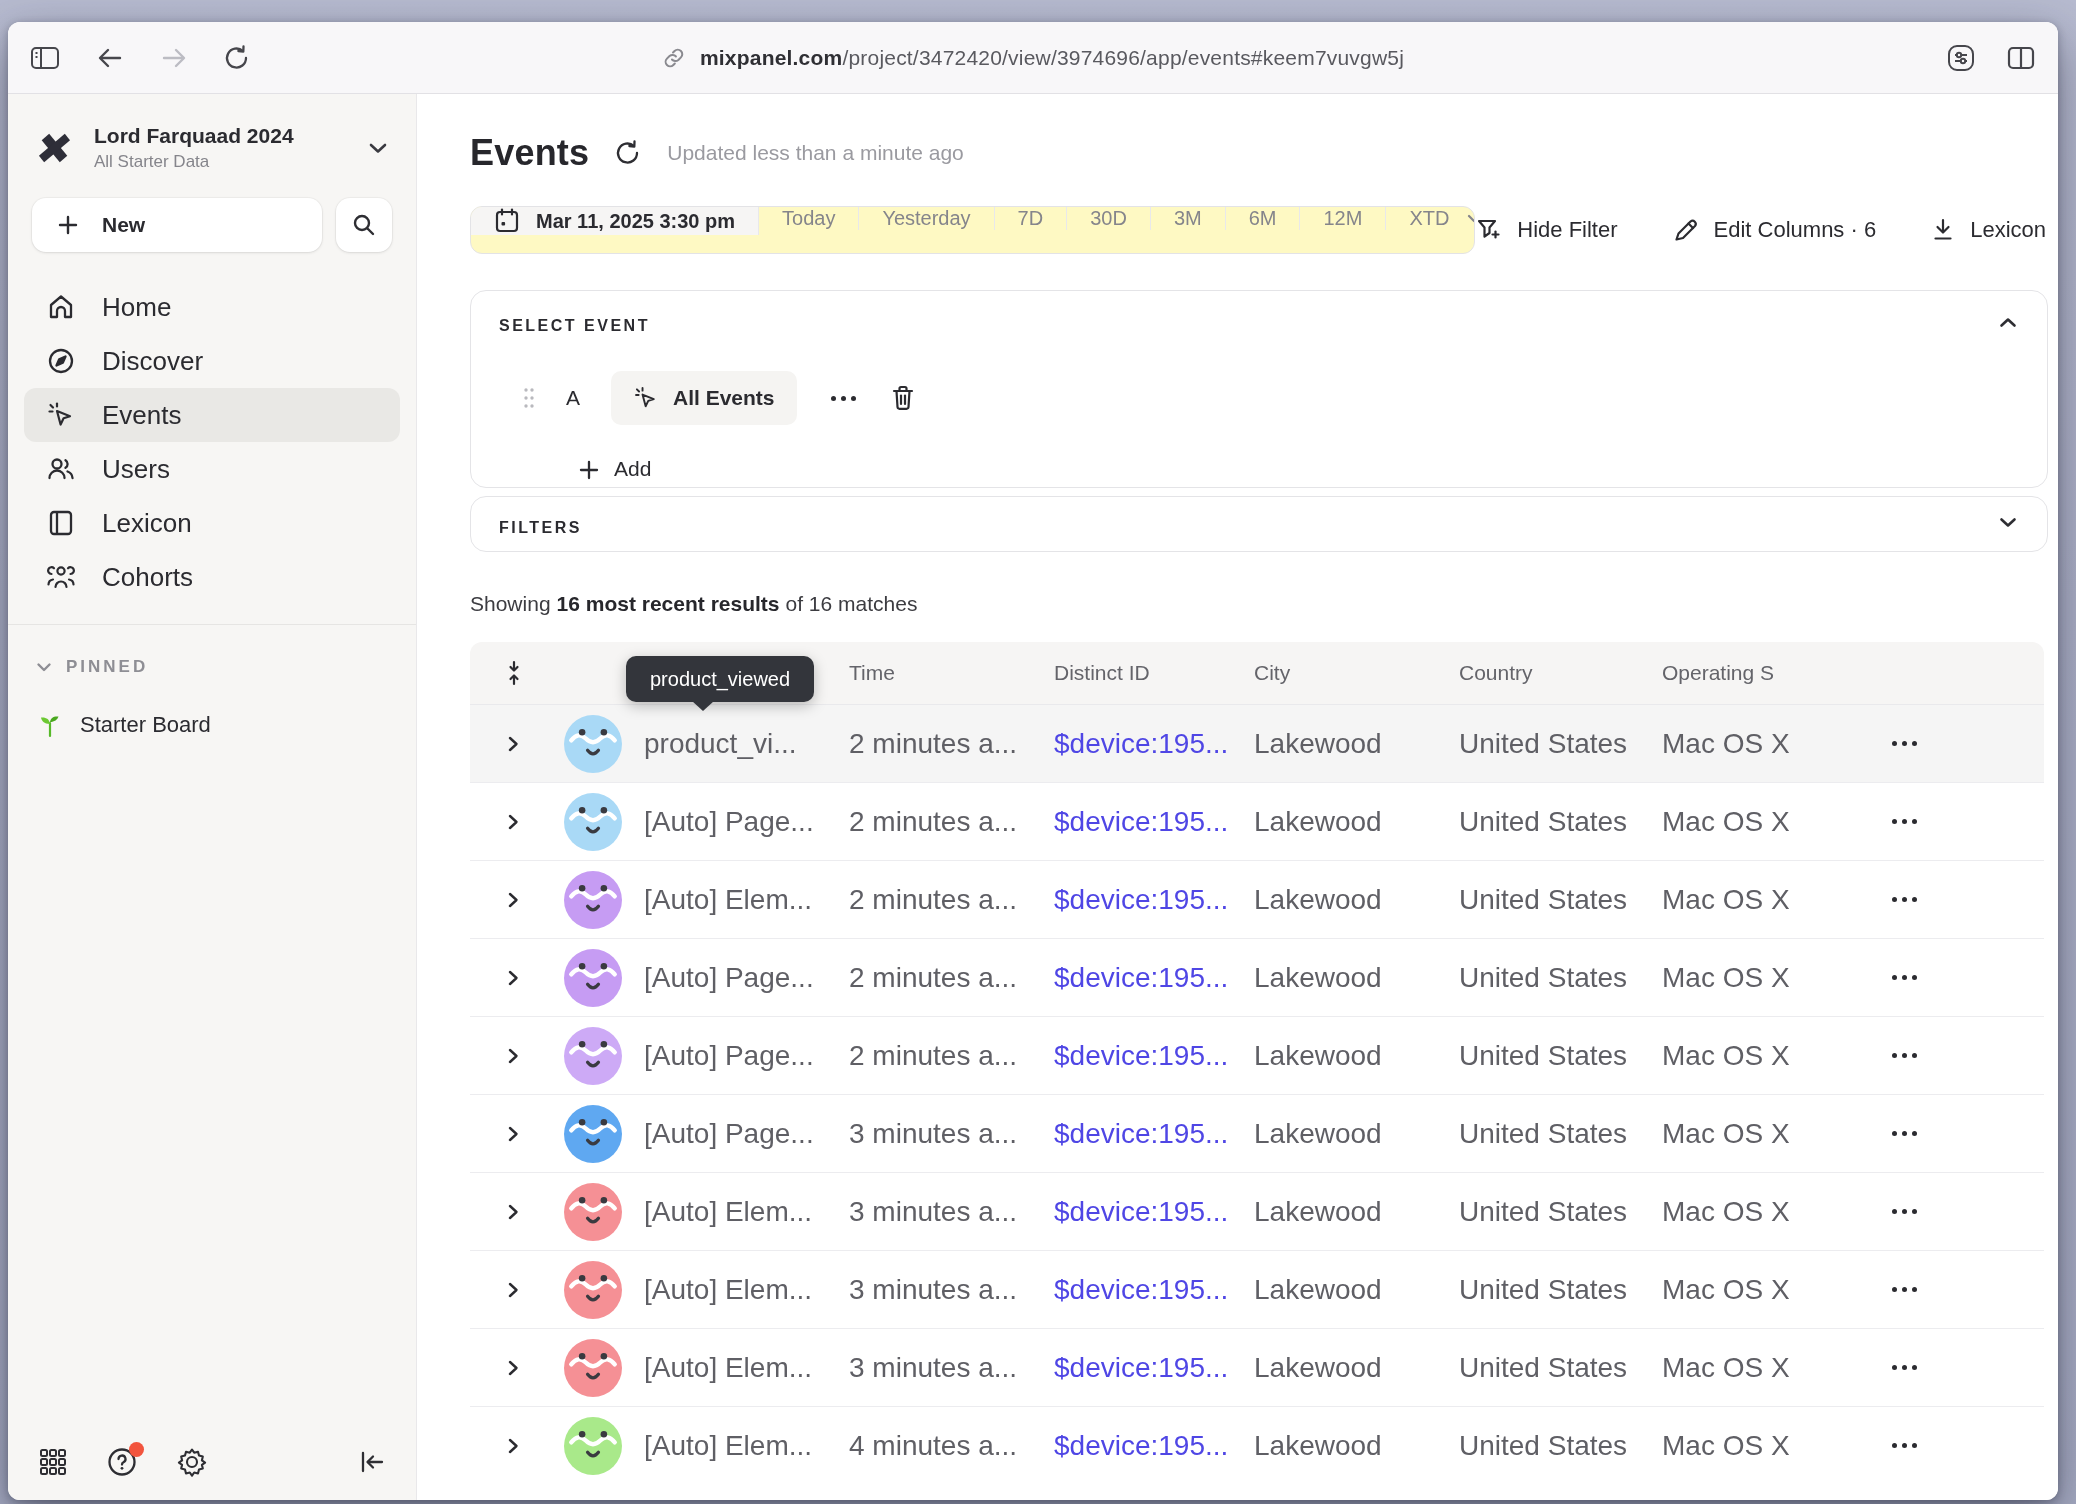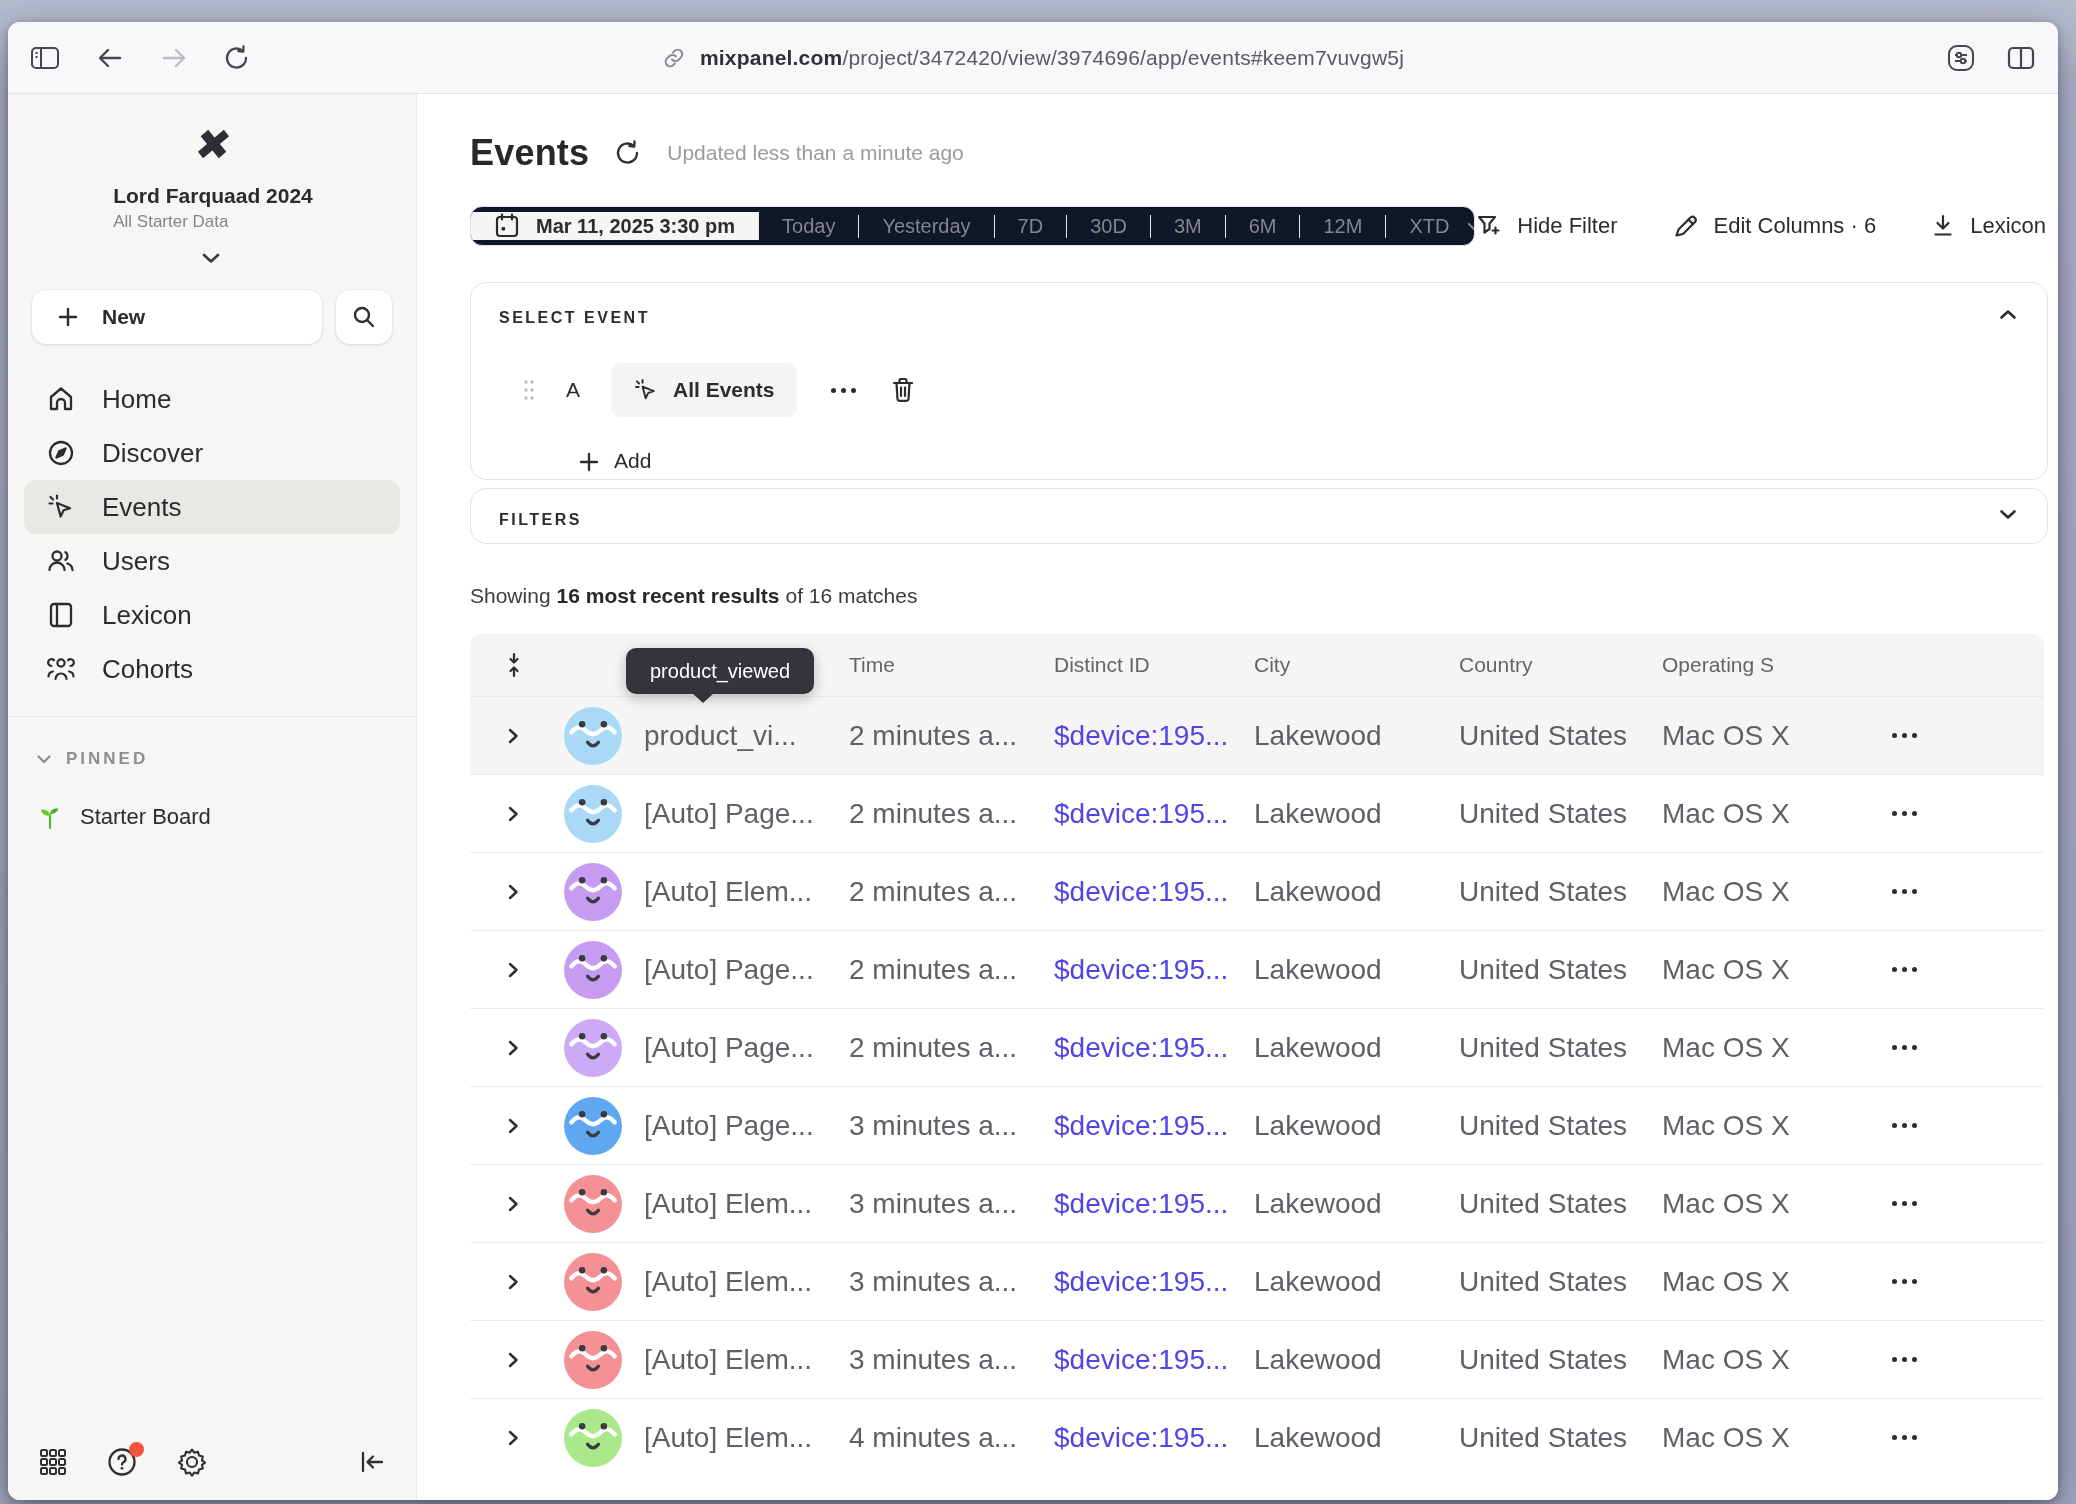--- a/index.html
+++ b/index.html
@@ -37,21 +37,21 @@
   .tb-right { margin-left:auto; display:flex; align-items:center; gap:30px; color:#46464c; }
 
   
   .app { flex:1 1 auto; display:flex; min-height:0; }
 
   
   .sidebar {
     width:409px; flex:0 0 409px; background:#f7f6f4; border-right:1px solid #e9e8ea;
     display:flex; flex-direction:column; position:relative;
   }
-  .ws-row { display:flex; align-items:center; padding:30px 24px 10px 26px; gap:20px;flex-direction:column; }
+  .ws-row { display:flex; align-items:center; padding:30px 24px 10px 26px; gap:20px; }
   .ws-logo { flex:0 0 40px; color:#2e2e38; }
   .ws-meta { flex:1 1 auto; min-width:0; }
   .ws-name { font-size:21px; font-weight:700; color:#2b2b30; }
   .ws-sub { font-size:17px; color:#85858b; margin-top:4px; }
   .ws-chev { color:#3a3a40; margin-right:4px; }
   .new-row { display:flex; gap:14px; margin:16px 24px 8px 24px; }
   .btn-new {
     flex:1 1 auto; height:54px; background:#fff; border-radius:14px;
     box-shadow:0 1px 3px rgba(0,0,0,.10), 0 0 0 1px rgba(0,0,0,.03);
     display:flex; align-items:center; gap:22px; padding:0 24px; cursor:pointer;
@@ -85,22 +85,22 @@
 
   
   .main { flex:1 1 auto; background:#fff; min-width:0; padding:0 10px 0 53px; position:relative; overflow:hidden; }
   .page-hd { display:flex; align-items:center; margin-top:38px; gap:26px; }
   .page-title { font-size:36px; font-weight:700; color:#27272c; letter-spacing:.2px; }
   .refresh { color:#2e2e33; cursor:pointer; }
   .updated { font-size:21px; color:#9a9aa0; }
 
   .controls { display:flex; align-items:center; margin-top:32px; }
   .datebar {
-    display:flex; align-items:center; height:40px; border:1px solid #e3e3e6;
-    border-radius:12px; overflow:hidden; background:#0f172a;
+    display:flex; align-items:flex-start; height:48px; border:1px solid #e3e3e6;
+    border-radius:12px; overflow:hidden; background:#fef9c3;
   }
   .seg { display:flex; align-items:center; padding:0 23px; border-right:1px solid #e8e8eb; cursor:pointer; }
   .seg:last-child { border-right:none; }
   .seg-date { background:#f6f5f4; gap:16px; }
   .seg-date .dt { font-size:20px; font-weight:700; color:#2b2b30; white-space:nowrap; }
   .seg .rng { font-size:20px; color:#85858b; white-space:nowrap; }
   .seg-xtd { gap:18px; }
   .seg-xtd .chev { color:#85858b; }
   .actions { margin-left:auto; display:flex; align-items:center; gap:54px; padding-right:2px; }
   .action { display:flex; align-items:center; gap:14px; cursor:pointer; white-space:nowrap; }

